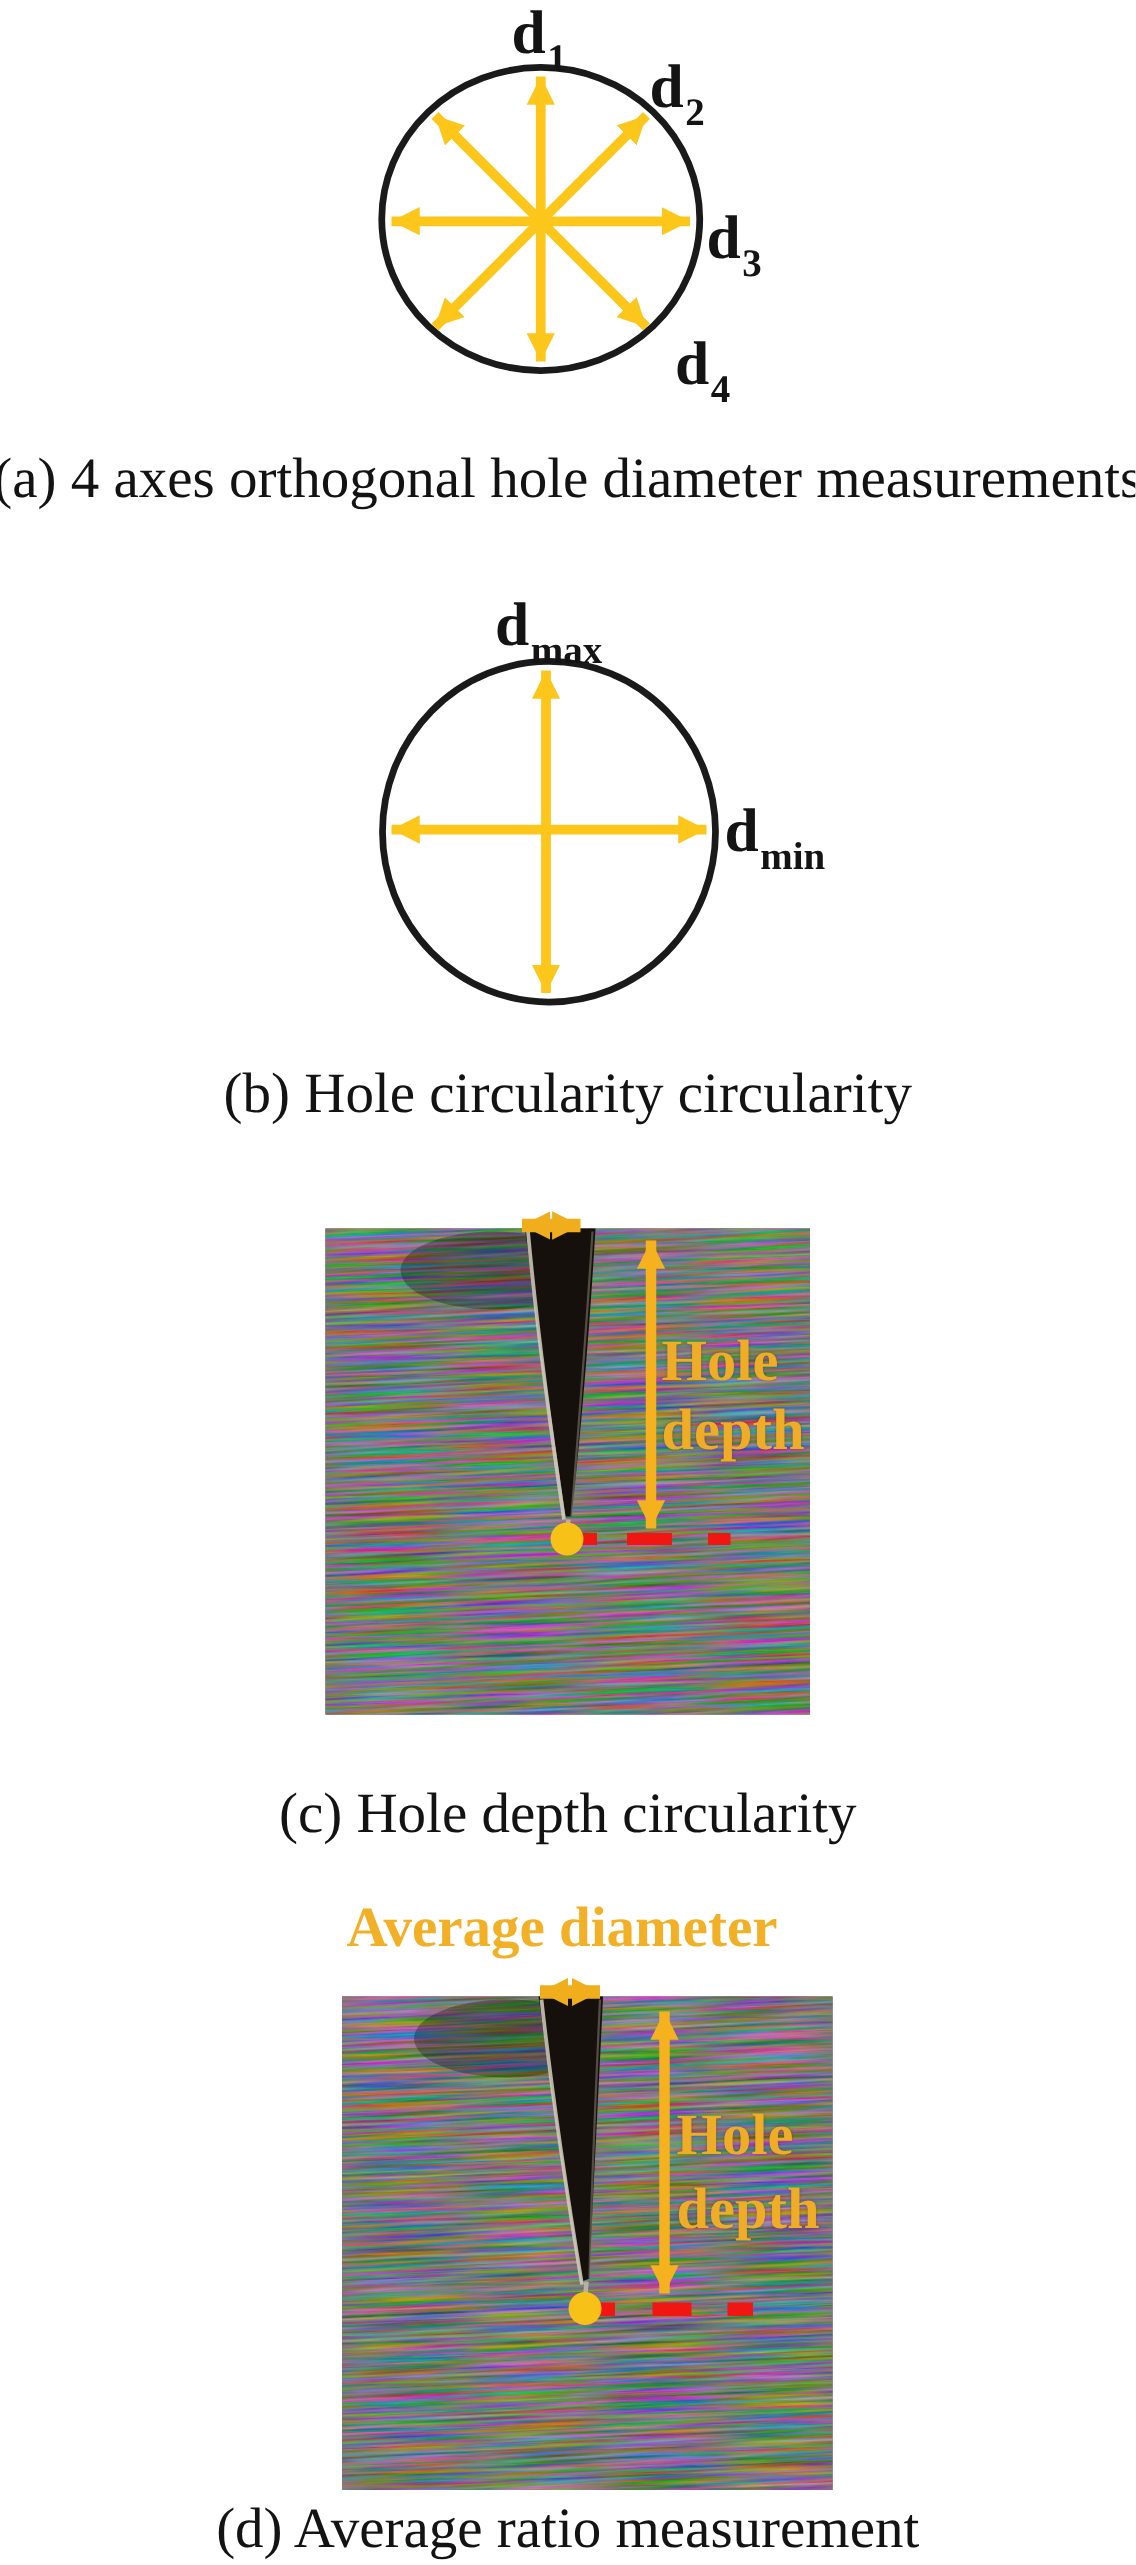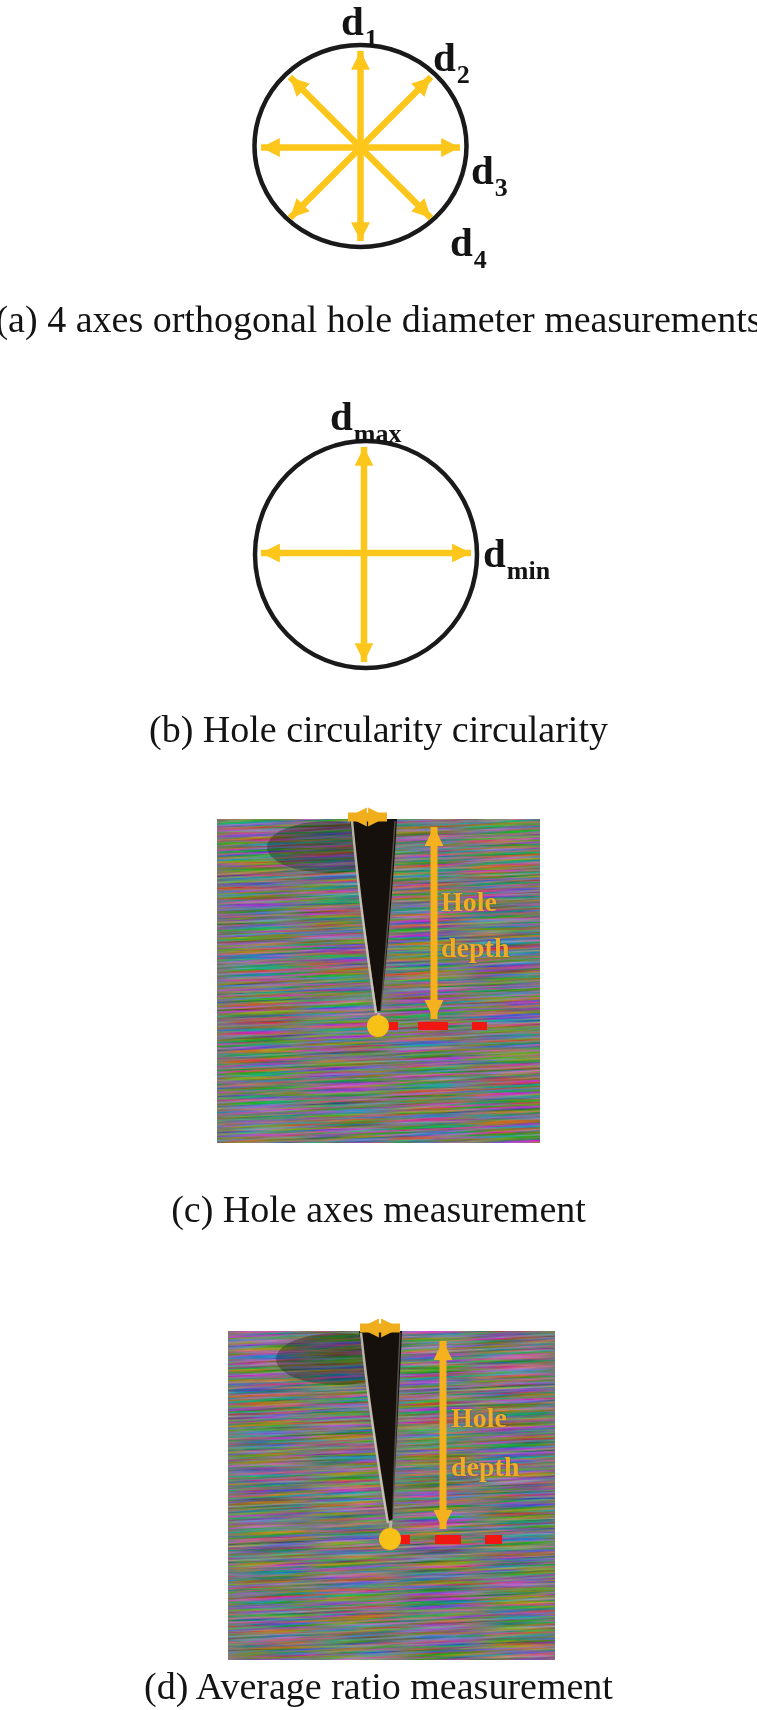--- a/index.html
+++ b/index.html
@@ -10,21 +10,21 @@
   .photo-svg{position:absolute;overflow:visible;}
   
   .dlbl{position:absolute;font-weight:700;font-size:41px;line-height:1;color:#141414;
         font-family:"Liberation Serif","DejaVu Serif",serif;white-space:nowrap;}
   .dlbl .sub{font-size:26px;position:relative;top:12px;left:1px;font-weight:700;}
   
   .caption{position:absolute;left:50%;transform:translateX(-50%);white-space:nowrap;
            font-size:38px;line-height:46px;color:#131313;
            font-family:"Liberation Serif","DejaVu Serif",serif;}
   
-  .photo-label{position:absolute;font-weight:700;font-size:28px;line-height:1;
+  .photo-label{position:absolute;font-weight:700;font-size:39px;line-height:1;
                color:#EFAC26;font-family:"Liberation Serif","DejaVu Serif",serif;
                white-space:nowrap;text-shadow:0 0 2px rgba(60,30,0,0.35);}
   .avg-label{position:absolute;font-weight:700;font-size:38px;line-height:1;
              color:#F2B026;font-family:"Liberation Serif","DejaVu Serif",serif;white-space:nowrap;}
 </style>
 </head>
 <body>
 
 <div id="page">
 
@@ -75,21 +75,21 @@
     <line x1="21" y1="117.5" x2="220" y2="117.5" stroke="#FCC61B" stroke-width="6.5" marker-start="url(#ah-d)" marker-end="url(#ah-d)"></line>
     <line x1="50" y1="47" x2="191" y2="188" stroke="#FCC61B" stroke-width="6.5" marker-start="url(#ah-d)" marker-end="url(#ah-d)"></line>
   </svg>
 
   <div class="dlbl" style="left:341px;top:1px">
     <span>d</span><span class="sub">1</span>
   </div>
   <div class="dlbl" style="left:433px;top:37px">
     <span>d</span><span class="sub">2</span>
   </div>
-  <div class="dlbl" style="left:471px;top:150px">
+  <div class="dlbl" style="left:471px;top:138px">
     <span>d</span><span class="sub">3</span>
   </div>
   <div class="dlbl" style="left:450px;top:222px">
     <span>d</span><span class="sub">4</span>
   </div>
 
   <div class="caption" style="top:296px">(a) 4 axes orthogonal hole diameter measurements</div>
 
   <svg class="diagram-svg" style="left:248px;top:435px" width="250" height="240" viewBox="0 0 250 240">
     <ellipse cx="118" cy="119.5" rx="111" ry="113.5" fill="none" stroke="#1A1A1A" stroke-width="4.5"></ellipse>
@@ -122,22 +122,23 @@
     <line x1="131" y1="-2" x2="170" y2="-2" stroke="#F0AD1C" stroke-width="9" marker-start="url(#ah-h)" marker-end="url(#ah-h)"></line>
     <line x1="217" y1="8" x2="217" y2="200" stroke="#F5B21E" stroke-width="7" marker-start="url(#ah-p)" marker-end="url(#ah-p)"></line>
     <rect x="171" y="203" width="10" height="8" fill="#F01713"></rect>
     <rect x="201" y="203" width="30" height="8" fill="#F01713"></rect>
     <rect x="255" y="203" width="15" height="8" fill="#F01713"></rect>
     <circle cx="161" cy="207" r="11" fill="#F7C117"></circle>
   </svg>
   <div class="photo-label" style="left:441px;top:888px">Hole</div>
   <div class="photo-label" style="left:441px;top:934px">depth</div>
 
-  <div class="caption" style="top:1186px">(c) Hole axes measurement</div>
+  <div class="caption" style="top:1186px">(c) Hole depth circularity</div>
 
+  <div class="avg-label" style="left:231px;top:1266px">Average diameter</div>
 
   <svg class="photo-svg" style="left:228px;top:1331px" width="327" height="329" viewBox="0 0 327 329">
     <g clip-path="url(#clip-d)">
       <rect x="-20" y="-20" width="367" height="369" fill="#1B171D"></rect>
       <rect x="-25" y="-25" width="377" height="379" filter="url(#metal-d)" transform="rotate(-2.5 163 164)" opacity="0.95"></rect>
       <rect x="0" y="0" width="327" height="329" fill="rgba(18,10,20,0.18)"></rect>
       <ellipse cx="110" cy="28" rx="62" ry="26" fill="rgba(8,6,5,0.30)"></ellipse>
     </g>
 
     <path d="M131,0 L174,0 C171,66 167,136 165,188 L160,190 C152,138 140,64 131,0 Z" fill="#15100C"></path>

